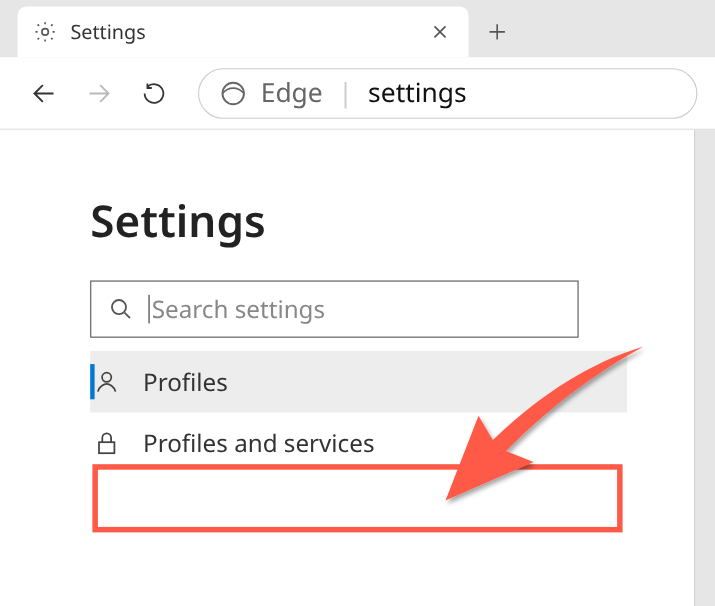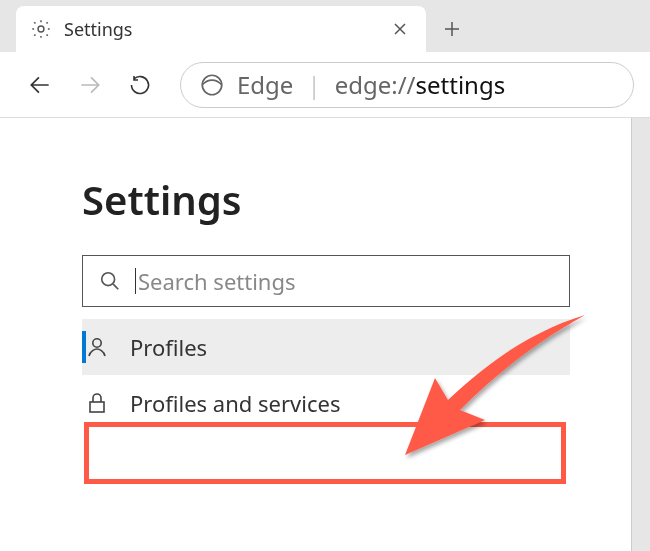--- a/index.html
+++ b/index.html
@@ -15,21 +15,21 @@
   .toolbar { display: flex; align-items: center; height: 66px; background: #fff; padding: 0 16px; gap: 2px; border-bottom: 1px solid #ddd; }
   .tbtn { width: 48px; height: 48px; display: flex; align-items: center; justify-content: center; color: #333; cursor: pointer; border-radius: 4px; }
   .tbtn.disabled { color: #bbb; cursor: default; }
   .addrbar { flex: 1; display: flex; align-items: center; height: 46px; border: 1px solid #ccc; border-radius: 23px; margin-left: 14px; padding: 0 18px; font-size: 24px; color: #666; overflow: hidden; white-space: nowrap; }
   .addr-sep { margin: 0 14px; color: #ccc; }
   .addr-url-strong { color: #111; }
 
   .content { background: #fff; height: calc(551px - 52px - 66px); padding: 54px 0 0 82px; border-right: 1px solid #ccc; margin-right: 18px; }
   .page-title { font-size: 40px; font-weight: 600; color: #222; margin-bottom: 28px; }
 
-  .searchbox { width: 488px; height: 52px; border: 1px solid #555; display: flex; align-items: center; padding: 14px 16px; margin-bottom: 12px; }
+  .searchbox { width: 444px; height: 52px; border: 1px solid #555; display: flex; align-items: center; padding: 14px 16px; margin-bottom: 12px; }
   .searchbox input { border: none; outline: none; font-size: 22px; flex: 1; color: #333; }
   .searchbox input::placeholder { color: #888; }
   .cursor-bar { width: 1px; height: 26px; background: #333; margin-right: 2px; }
 
   .nav { width: 488px; }
   .nav-item { display: flex; align-items: center; height: 56px; padding-left: 0; font-size: 22px; color: #333; cursor: pointer; position: relative; }
   .nav-item.active { background: #ededed; }
   .nav-item.active::before { content: ""; position: absolute; left: 0; top: 12px; bottom: 12px; width: 4px; background: #0078d4; }
   .nav-icon { width: 30px; display: flex; justify-content: center; margin-right: 18px; color: #444; }
   .highlight-box { border: 5px solid #ff5a47; position: absolute; pointer-events: none; }
@@ -81,21 +81,20 @@
   </div>
   <div class="addrbar">
     <span>
       <svg width="26" height="26" viewBox="0 0 24 24" fill="none" stroke="#666" stroke-width="1.6">
         <circle cx="12" cy="12" r="9"></circle>
           <path d="M3 12c5-6 13-6 18 0" stroke-width="1.4"></path>
       </svg>
     </span>
     <span style="margin-left:12px">Edge</span>
     <span class="addr-sep">|</span>
-    <span>edge://</span>
       <span class="addr-url-strong">settings</span>
   </div>
 </div>
 
 <div class="content">
   <h1 class="page-title">Settings</h1>
 
   <div class="searchbox">
     <span style="margin-right:14px;color:#555">
       <svg width="22" height="22" viewBox="0 0 24 24" fill="none" stroke="currentColor" stroke-width="1.8">

